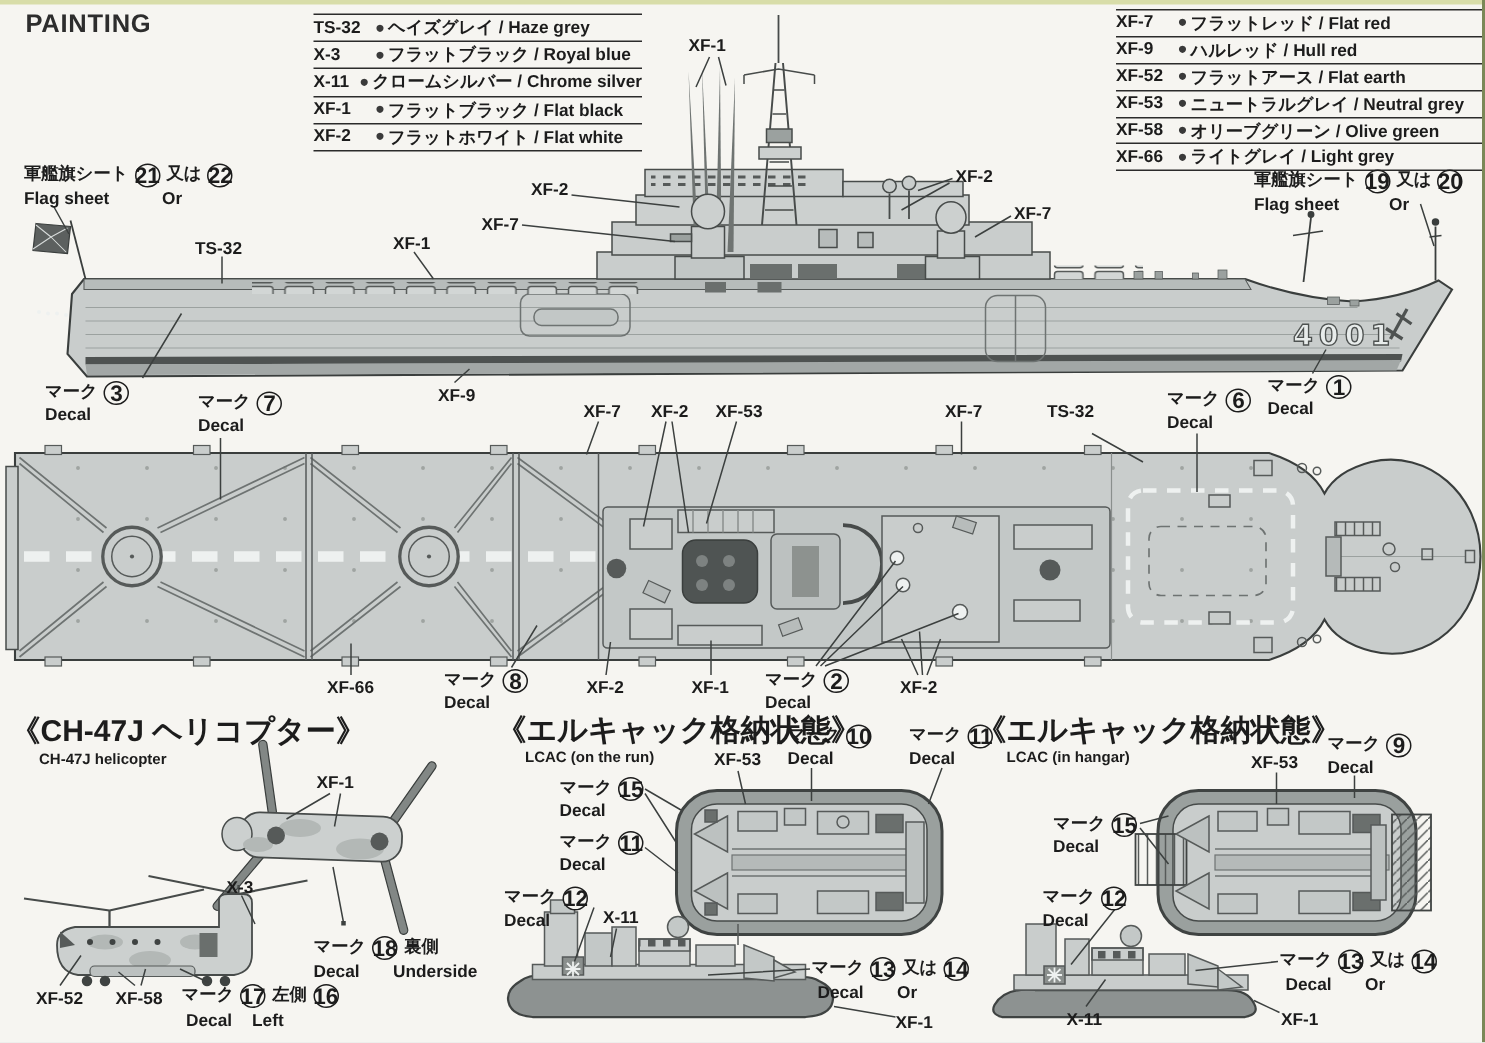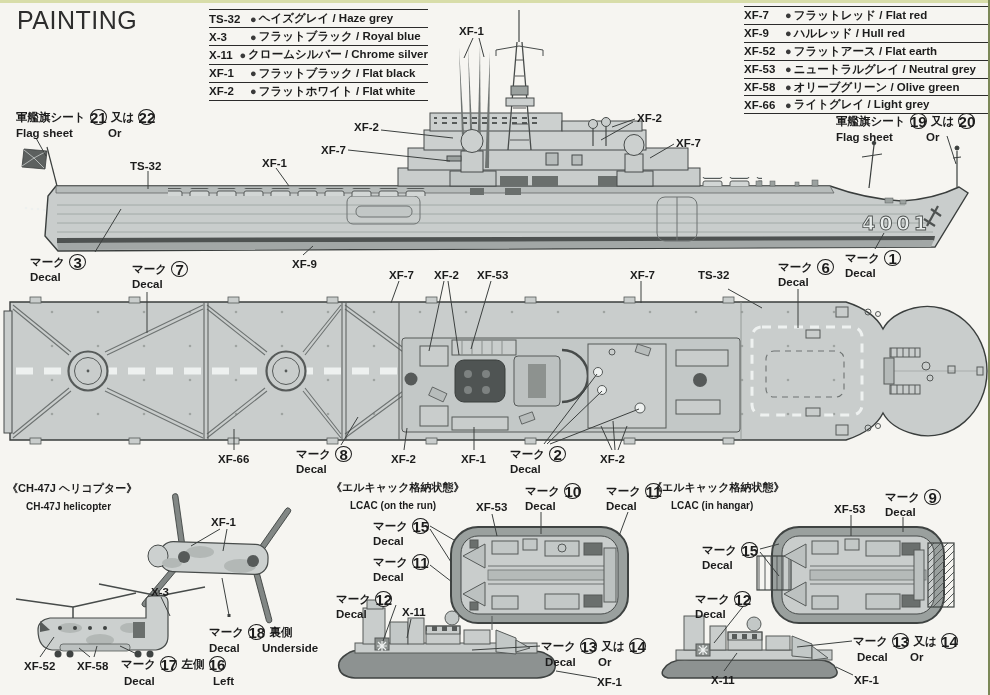--- a/index.html
+++ b/index.html
@@ -1,31 +1,31 @@
 <!DOCTYPE html>
 <html><head>
 <meta charset="utf-8">
 <style>
   html,body{margin:0;padding:0;background:#e8e8e8;}
   #paper{position:relative;width:990px;height:695px;background:#f6f5f1;overflow:hidden;
          font-family:"Liberation Sans","DejaVu Sans",sans-serif;color:#1c1c1c;}
   #art{position:absolute;left:0;top:0;}
-  #page-title{position:absolute;left:17px;top:6px;font-size:25px;font-weight:400;letter-spacing:.5px;color:#2d2d2d;}
+  #page-title{position:absolute;left:17px;top:6px;font-size:17px;font-weight:700;letter-spacing:.5px;color:#2d2d2d;}
   .ptable{position:absolute;}
   .prow{display:flex;align-items:center;border-bottom:1.2px solid #2b2b2b;font-size:11.5px;font-weight:700;white-space:nowrap;}
   .prow:first-child{border-top:1.2px solid #2b2b2b;}
   #paint-table-left{left:209px;top:9px;width:219px;}
   #paint-table-left .prow{height:17.2px;}
   #paint-table-right{left:744px;top:6px;width:244px;}
   #paint-table-right .prow{height:16.9px;}
   .pcode{width:41px;}
   .pbullet{margin-right:2px;font-size:11px;color:#3a3a3a;}
   #callout-layer{position:absolute;left:0;top:0;width:990px;height:695px;}
   .callout{position:absolute;font-size:11.5px;font-weight:700;line-height:14px;white-space:nowrap;}
-  .callout.title{font-size:11px;}
+  .callout.title{font-size:20px;}
   .callout.subtitle{font-size:10px;}
   .circ{display:inline-flex;align-items:center;justify-content:center;width:15px;height:14px;
         border:1.3px solid #1c1c1c;border-radius:50%;font-size:15px;line-height:1;
         vertical-align:-2px;margin:0 1px;background:#f6f5f1;font-weight:700;}
   #edge-top{position:absolute;left:0;top:0;width:100%;height:3px;background:#d8dda9;}
   #edge-right{position:absolute;right:0;top:0;width:2px;height:100%;background:#7b8857;}
 </style>
 </head>
 <body>
 
@@ -500,21 +500,21 @@
       <div class="callout subtitle" style="left: 26px; top: 500px;"><span>CH-47J helicopter</span></div>
       <div class="callout" style="left: 211px; top: 515px;"><span>XF-1</span></div>
       <div class="callout" style="left: 209px; top: 624px;"><span>マーク </span><span class="circ">18</span><span> 裏側</span></div>
       <div class="callout" style="left: 209px; top: 641px;"><span>Decal</span></div>
       <div class="callout" style="left: 262px; top: 641px;"><span>Underside</span></div>
       <div class="callout" style="left: 151px; top: 585px;"><span>X-3</span></div>
       <div class="callout" style="left: 24px; top: 659px;"><span>XF-52</span></div>
       <div class="callout" style="left: 77px; top: 659px;"><span>XF-58</span></div>
       <div class="callout" style="left: 121px; top: 656px;"><span>マーク </span><span class="circ">17</span><span> 左側 </span><span class="circ">16</span></div>
       <div class="callout" style="left: 124px; top: 674px;"><span>Decal</span></div>
-      <div class="callout" style="left: 168px; top: 674px; margin-left: 45px;"><span>Left</span></div>
+      <div class="callout" style="left: 168px; top: 674px;"><span>Left</span></div>
       <div class="callout title" style="left: 331px; top: 480px;"><span>《エルキャック格納状態》</span></div>
       <div class="callout subtitle" style="left: 350px; top: 499px;"><span>LCAC (on the run)</span></div>
       <div class="callout" style="left: 476px; top: 500px;"><span>XF-53</span></div>
       <div class="callout" style="left: 525px; top: 483px;"><span>マーク </span><span class="circ">10</span></div>
       <div class="callout" style="left: 525px; top: 499px;"><span>Decal</span></div>
       <div class="callout" style="left: 606px; top: 483px;"><span>マーク </span><span class="circ">11</span></div>
       <div class="callout" style="left: 606px; top: 499px;"><span>Decal</span></div>
       <div class="callout" style="left: 373px; top: 518px;"><span>マーク </span><span class="circ">15</span></div>
       <div class="callout" style="left: 373px; top: 534px;"><span>Decal</span></div>
       <div class="callout" style="left: 373px; top: 554px;"><span>マーク </span><span class="circ">11</span></div>

